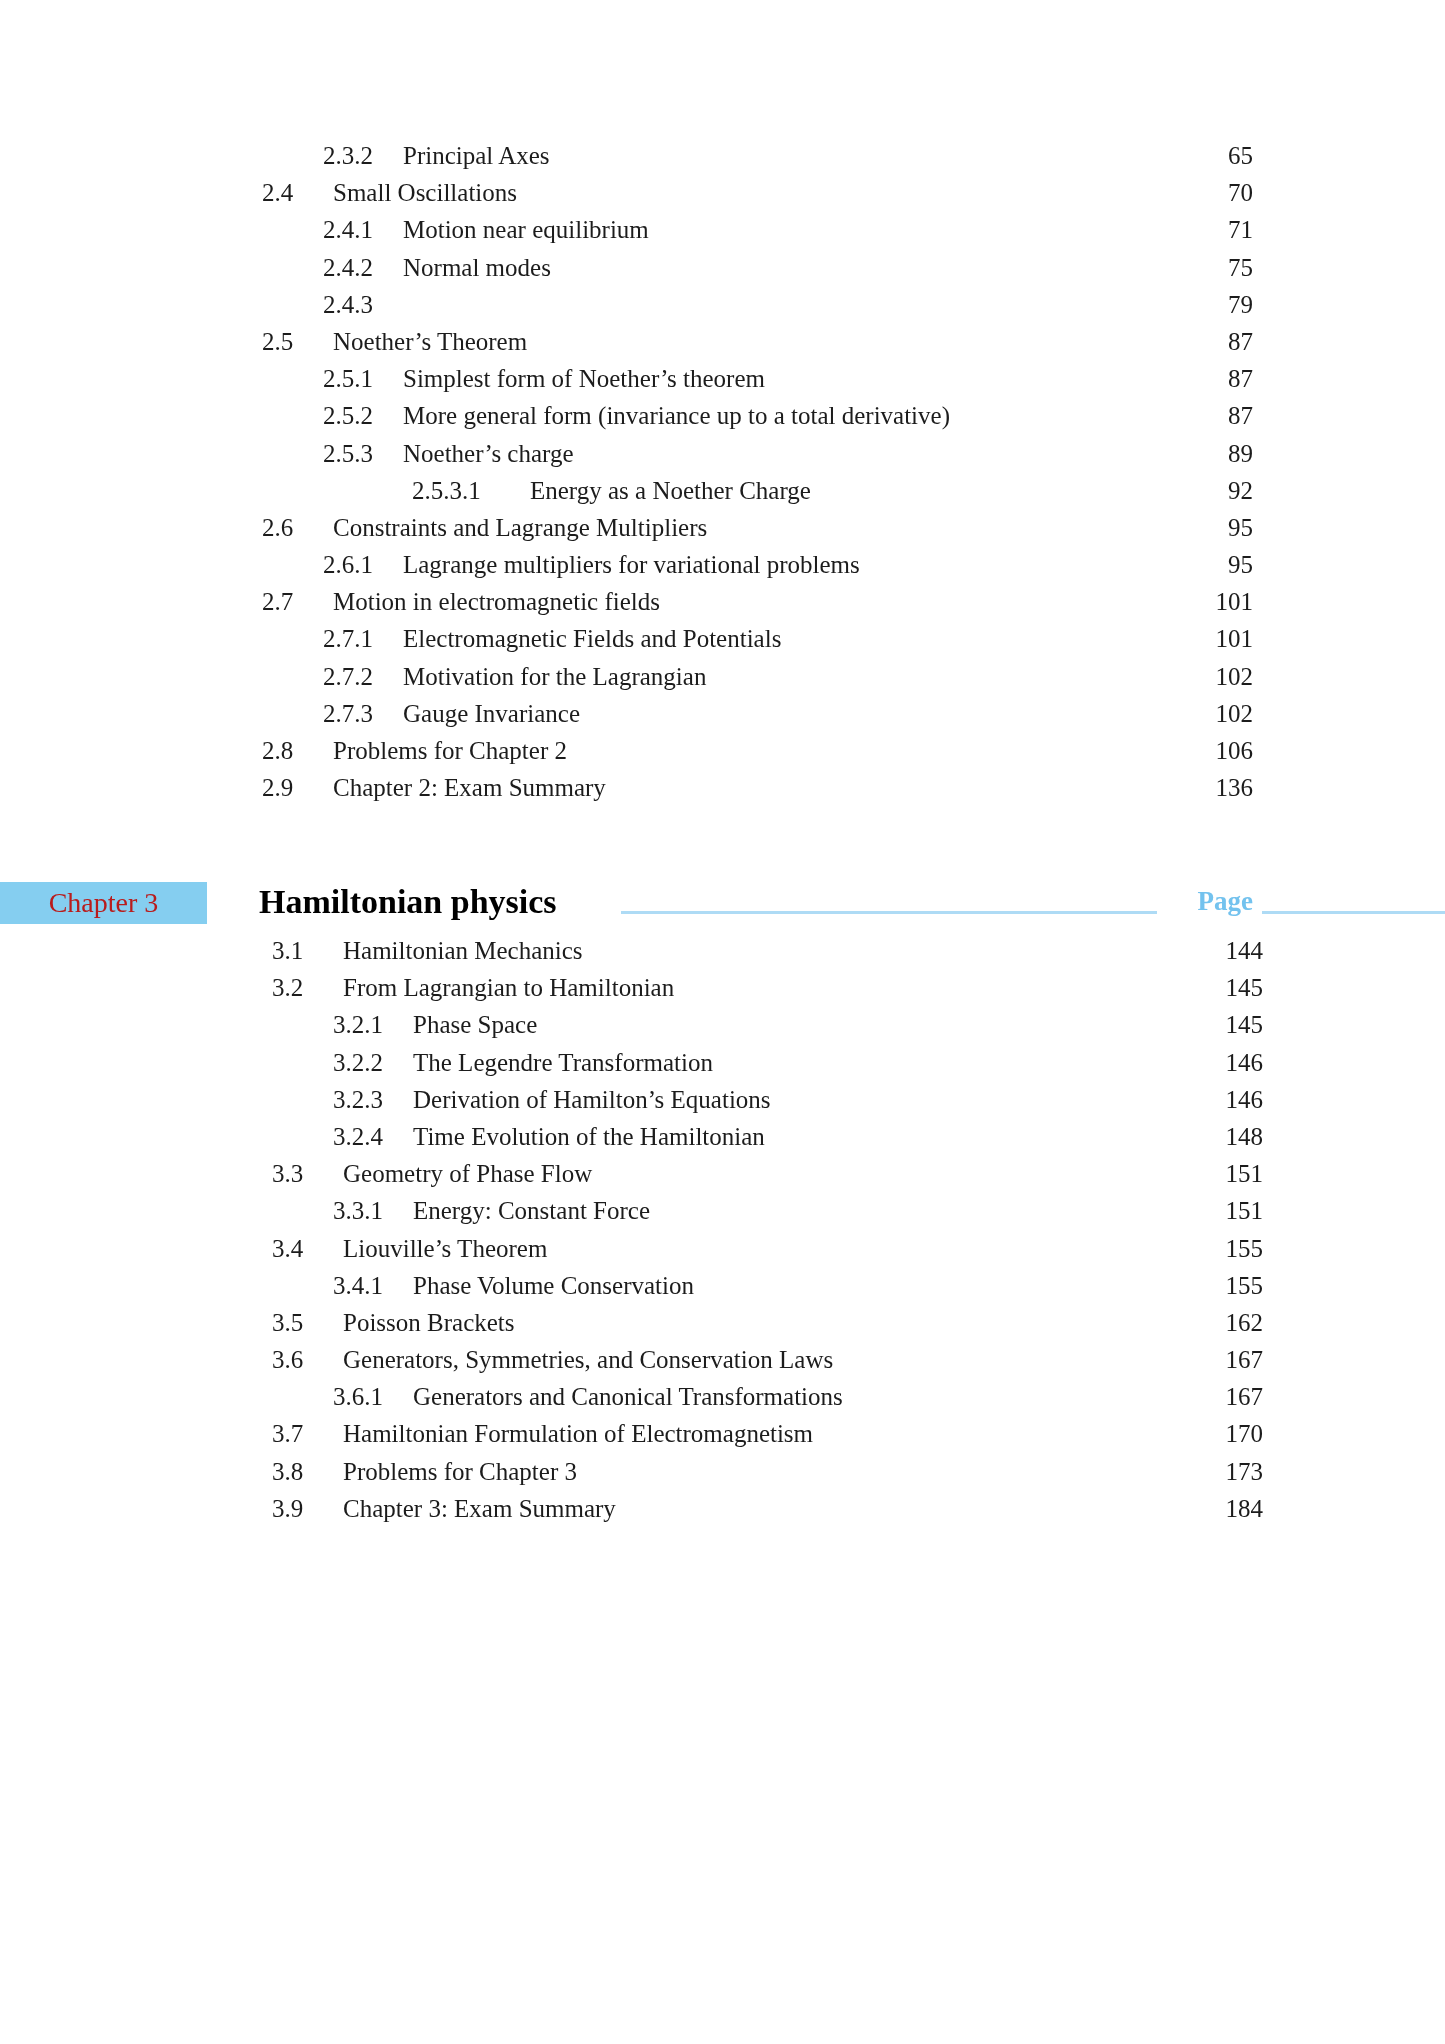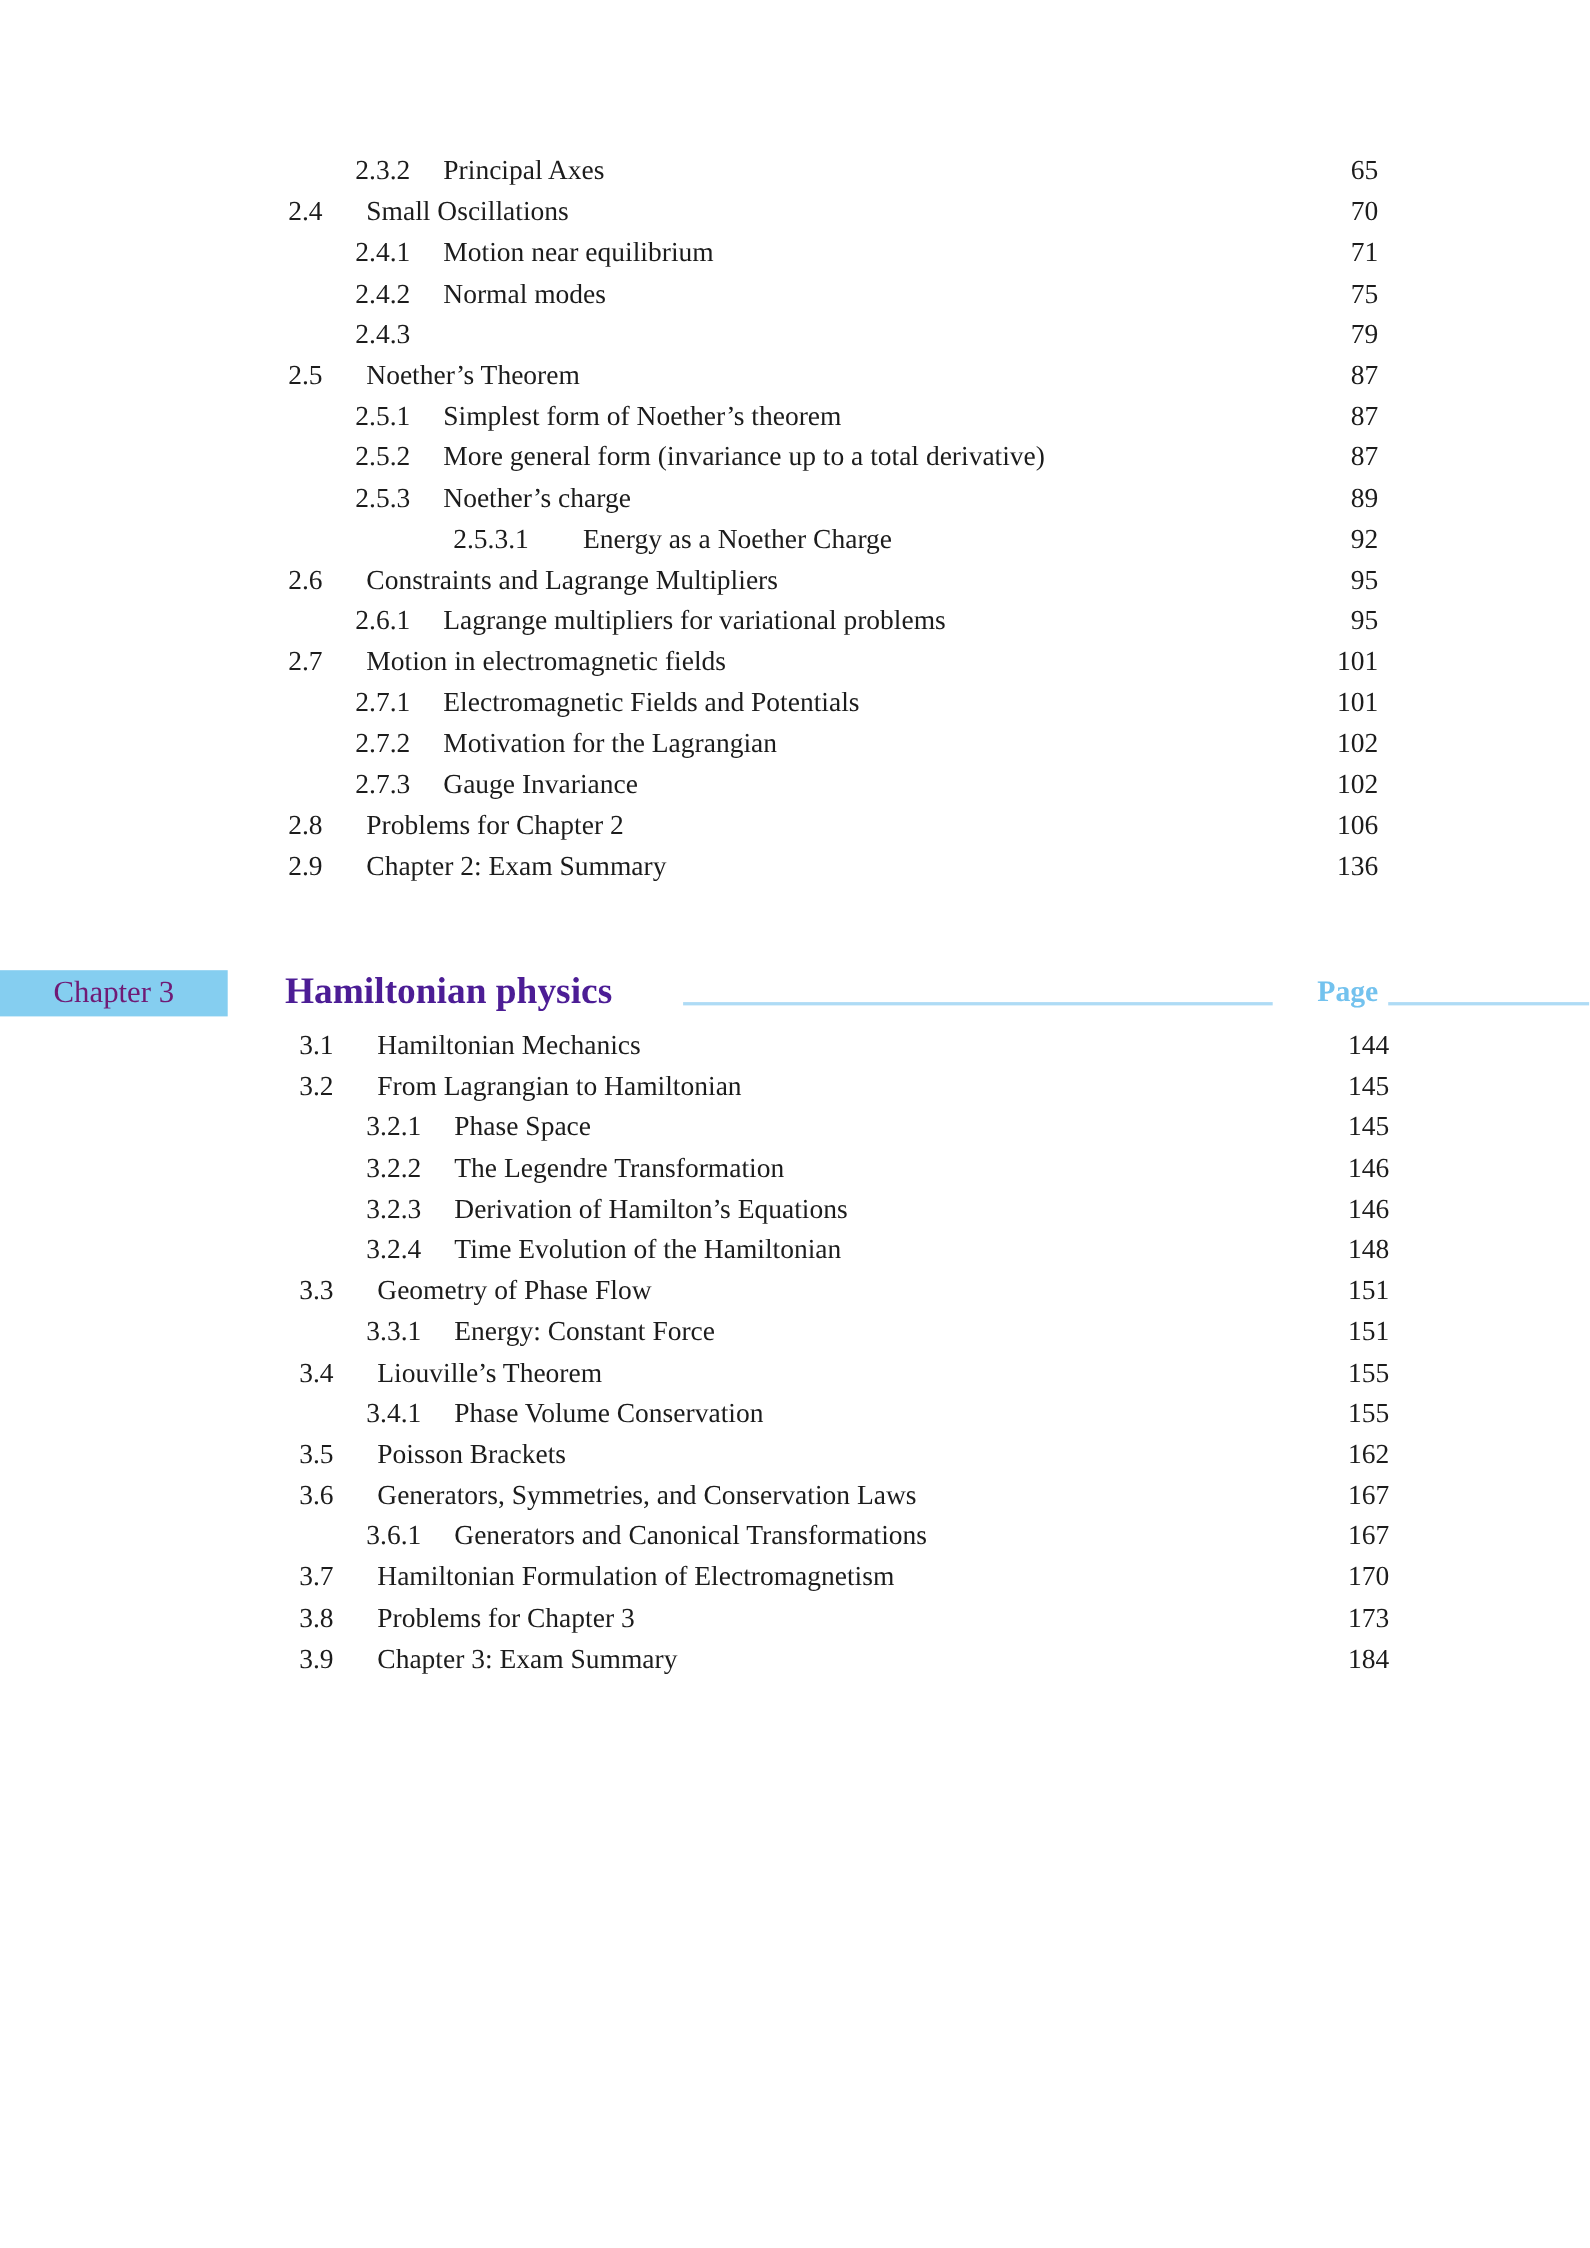--- a/index.html
+++ b/index.html
@@ -45,30 +45,30 @@
 
   .chapter-badge {
     position: absolute;
     left: 0;
     top: 882px;
     width: 207px;
     height: 42px;
     text-align: center;
     font-size: 28px;
     line-height: 42px;
-    color: #701a75;
+    color: #b91c1c;
   }
   .chapter-title {
     position: absolute;
     left: 259px;
     top: 883px;
     margin: 0;
     font-size: 34px;
     font-weight: bold;
-    color: #4c1d95;
+    color: #000000;
     white-space: nowrap;
   }
   .rule {
     position: absolute;
     top: 911px;
     height: 3px;
   }
   .rule-left  { left: 621px;  width: 536px; }
   .rule-right { left: 1262px; width: 183px; }
   .page-label {

